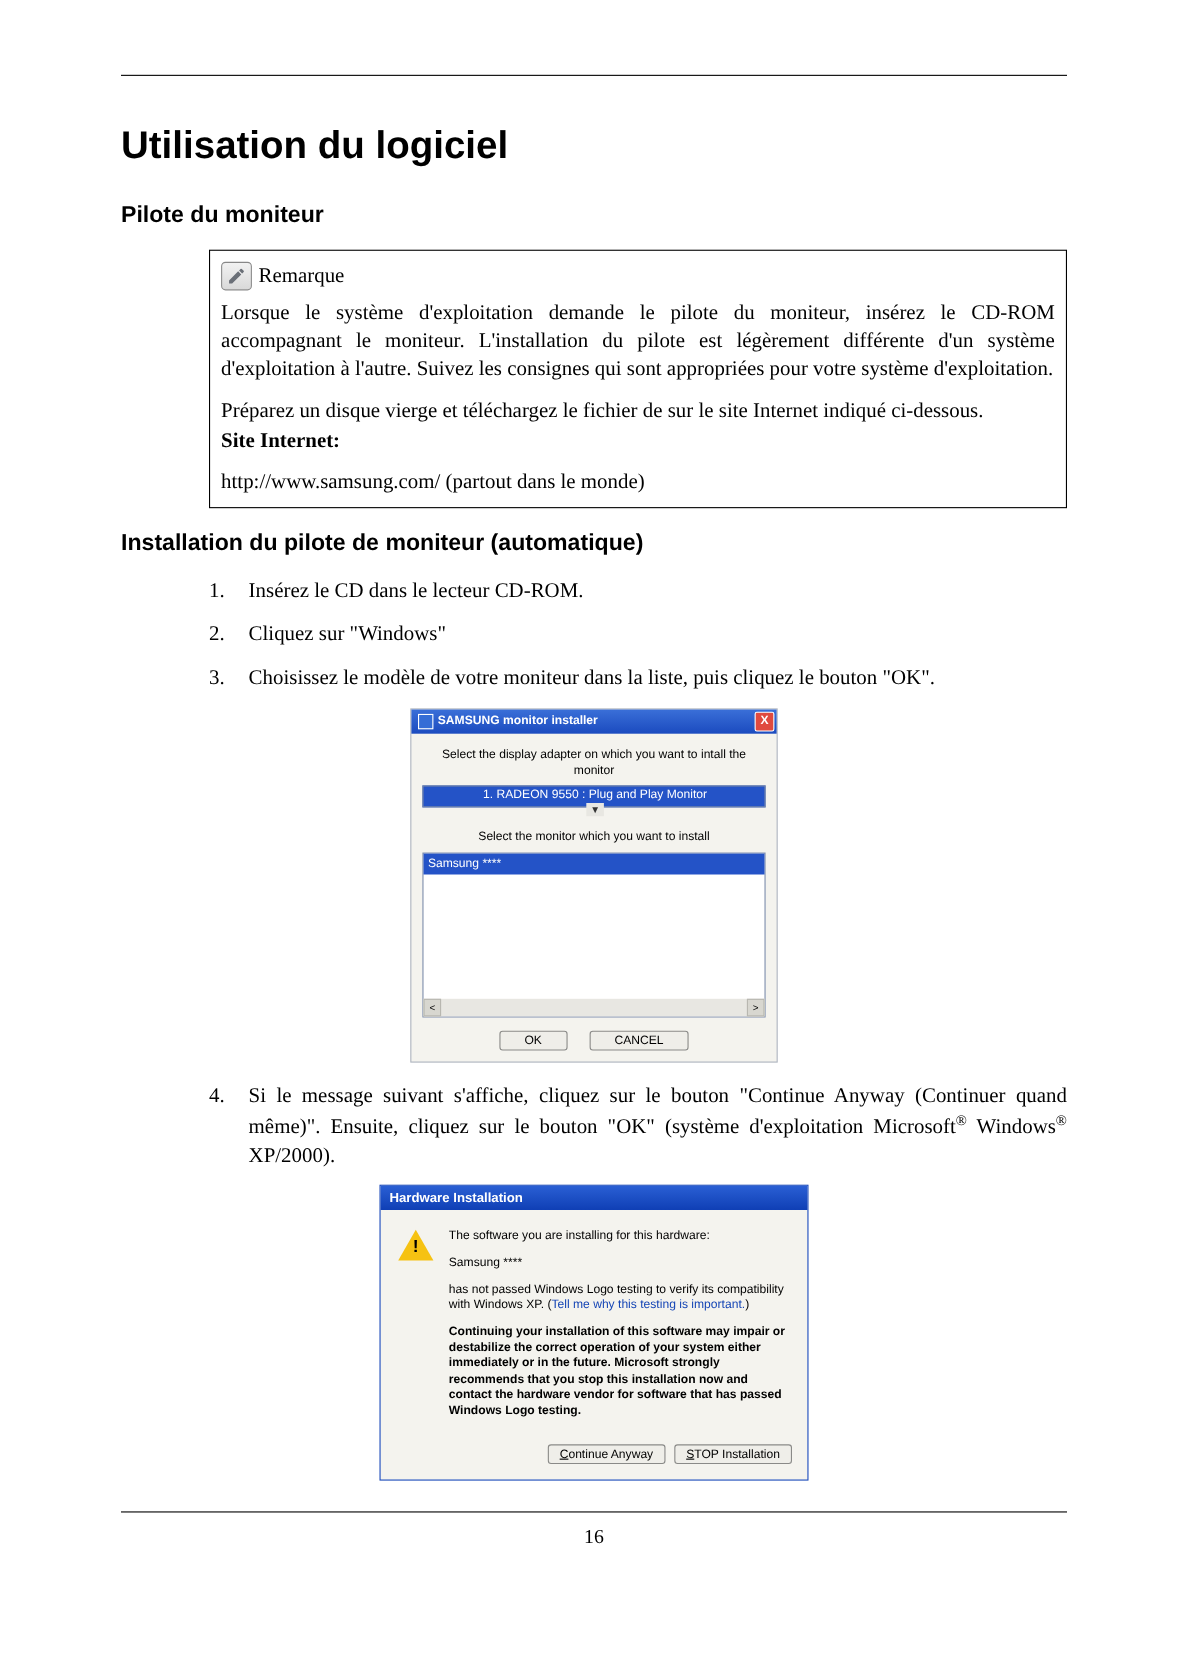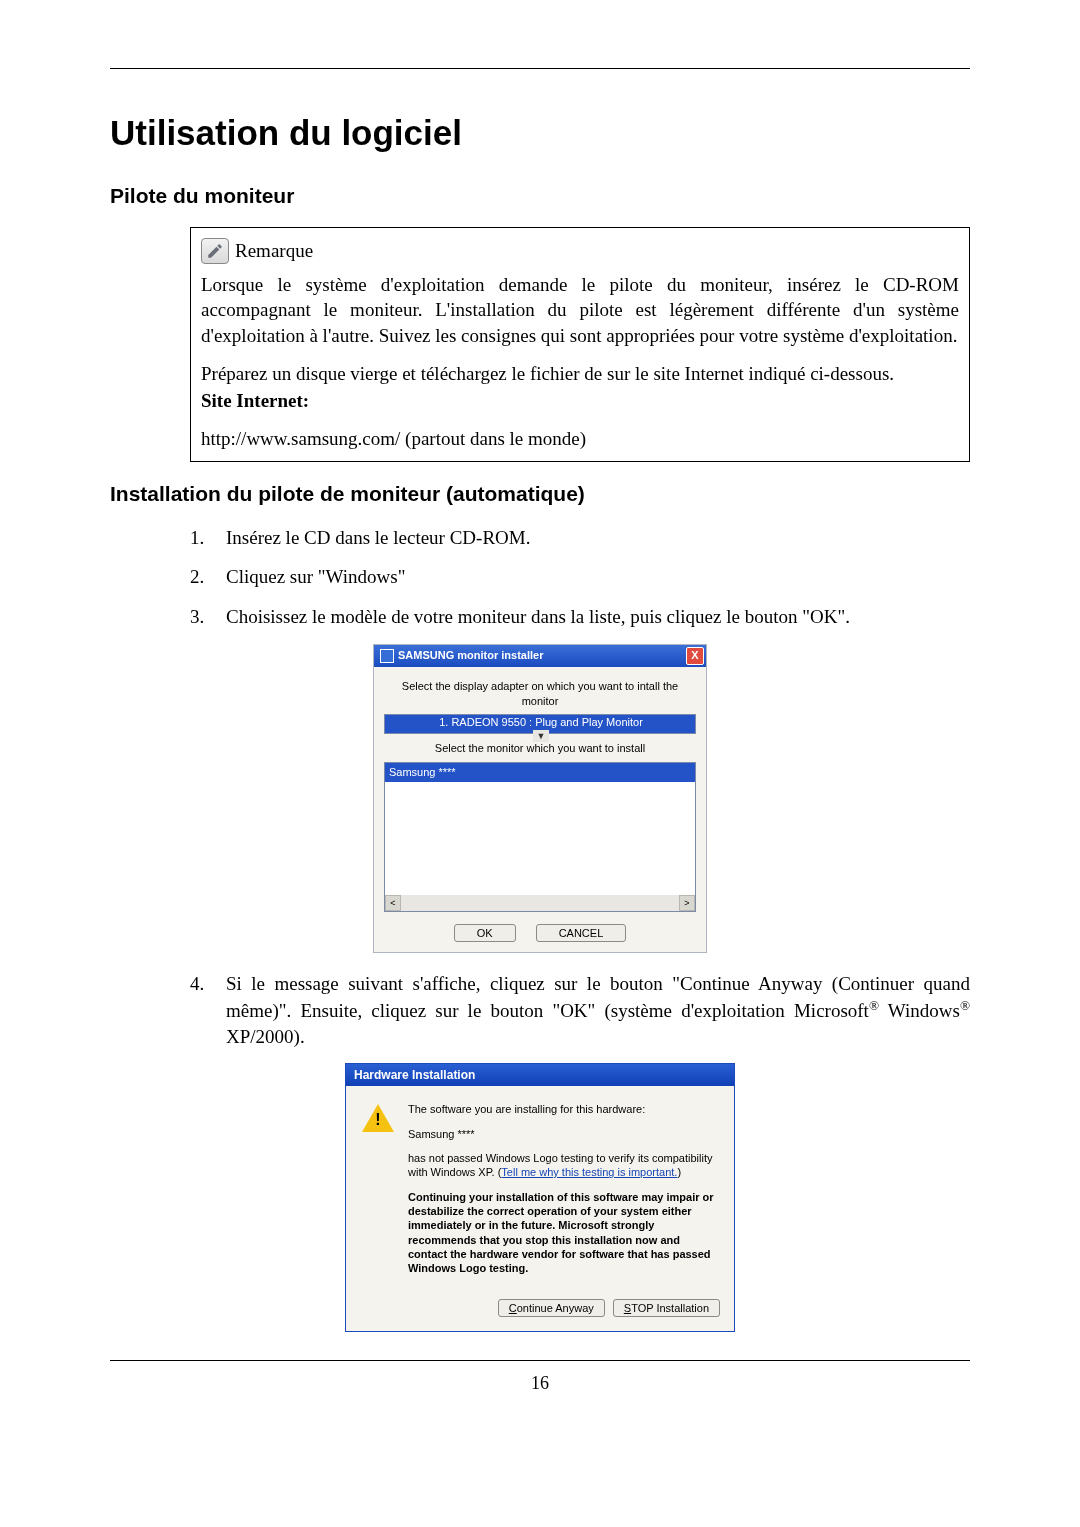--- a/index.html
+++ b/index.html
@@ -194,21 +194,21 @@
   }
   .warn-icon::after{
     content:"!";
     position:absolute; left:0; right:0; top:7px;
     text-align:center;
     font-weight:bold;
     color:#000;
     font-size:16px;
   }
   .dlg2 .msg p { margin-bottom:10px; line-height:1.3; }
-  .dlg2 .msg .link { color:#1545b5; text-decoration:underline; }
+  .dlg2 .msg .link { color:#1545b5; }
   .dlg2 .msg .bold { font-weight:bold; }
   .dlg2 .btnrow2 { display:flex; justify-content:flex-end; gap:8px; padding:0 14px 14px 0;margin-left:42px; }
   .dlg2 .btnrow2 button { padding:2px 10px; }
   .underline { text-decoration: underline; }
   .page-num { text-align:center; font-family:"Times New Roman",serif; font-size:18px; }
   sup { font-size:0.7em; }
 </style>
 </head>
 <body>
 
@@ -258,21 +258,21 @@
         <span>SAMSUNG monitor installer</span>
       </span>
       <span class="closebtn">X</span>
     </div>
     <div class="body">
       <div class="lbl">Select the display adapter on which you want to intall the monitor</div>
       <div class="combo">
         <span>1. RADEON 9550 : Plug and Play Monitor</span>
         <span class="caret">▼</span>
       </div>
-      <div class="lbl" style="margin-top:7px;">Select the monitor which you want to install</div>
+      <div class="lbl" style="margin-top:20px;">Select the monitor which you want to install</div>
       <div class="listbox">
         <div class="sel">Samsung ****</div>
         <div class="hscroll">
           <span>&lt;</span>
           <span>&gt;</span>
         </div>
       </div>
       <div class="btnrow">
         <button>OK</button>
         <button>CANCEL</button>

